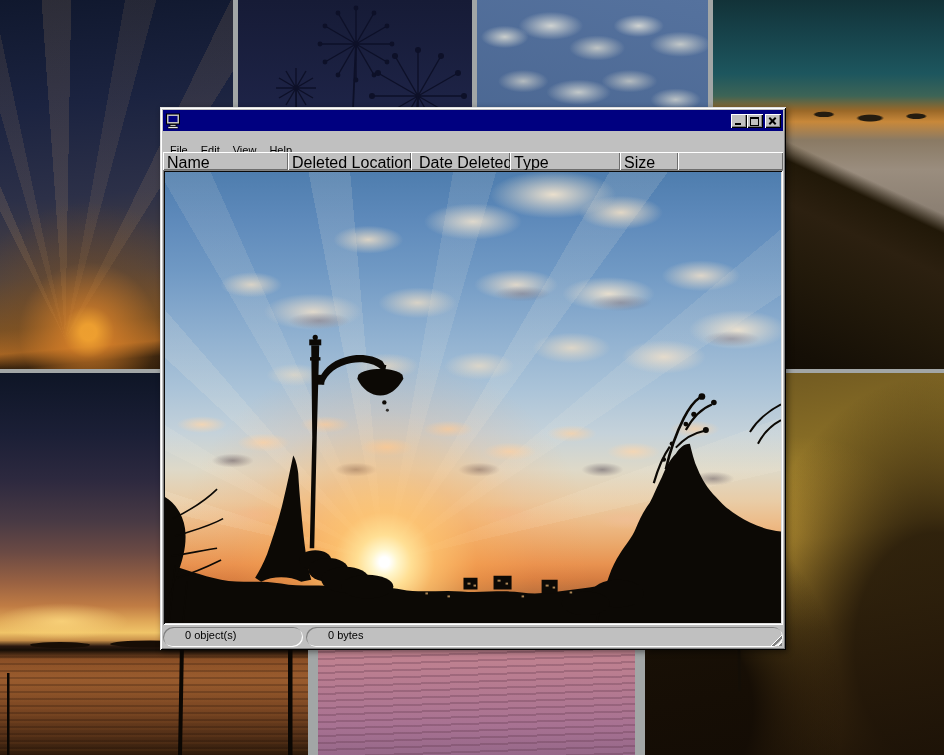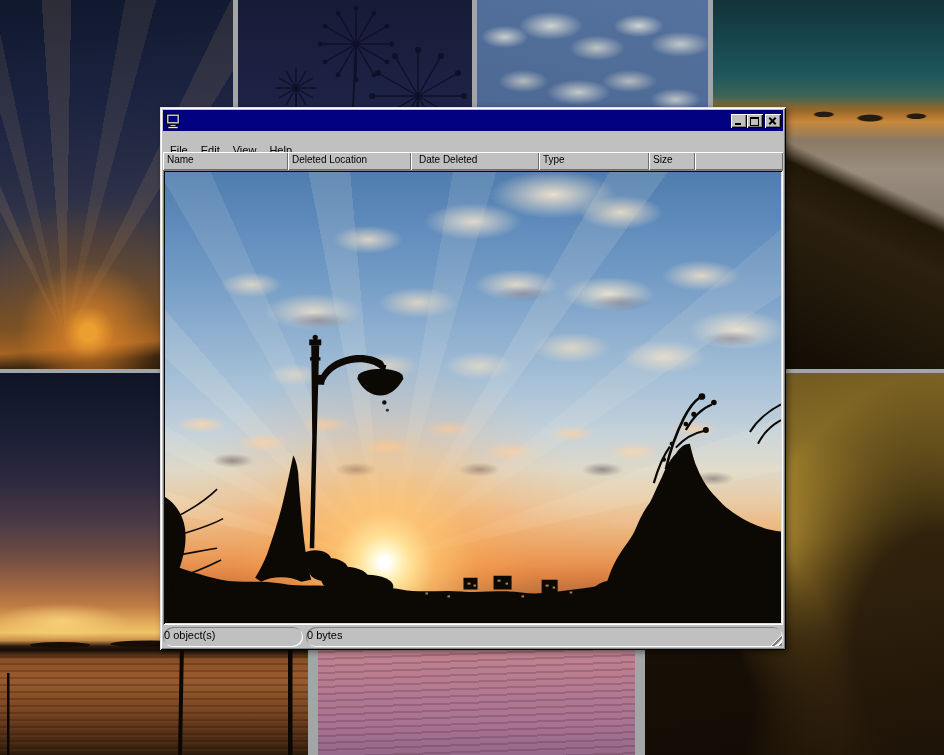--- a/index.html
+++ b/index.html
@@ -74,28 +74,28 @@
   .tb-btn.close{margin-left:2px;}
   .g-min{position:absolute;left:4px;bottom:3px;width:6px;height:2px;background:#000;}
   .g-max{position:absolute;left:3px;top:3px;width:7px;height:6px;border:1px solid #000;border-top-width:2px;}
   .g-x1,.g-x2{position:absolute;left:3px;top:6px;width:9px;height:2px;background:#000;}
   .g-x1{transform:rotate(45deg);} .g-x2{transform:rotate(-45deg);}
 
   .menubar{height:21px;flex:none;display:flex;align-items:center;font-size:11px;color:#000;padding-left:1px;}
   .menu-item{padding:19px 7px 3px 6px;}
   .u{text-decoration:underline;}
 
-  .headers{height:18px;flex:none;display:flex;font-size:10px;color:#000;}
+  .headers{height:18px;flex:none;display:flex;font-size:16px;color:#000;}
   .hcell{box-sizing:border-box;background:#c0c0c0;padding:2px 4px;white-space:nowrap;overflow:hidden;
     box-shadow: inset 1px 1px 0 #fff, inset -1px -1px 0 #6e6e6e;}
   .hcell:nth-child(1){width:125px;}
   .hcell:nth-child(2){width:123px;}
-  .hcell:nth-child(3){width:128px;padding-left:8px;}
+  .hcell:nth-child(3){width:99px;padding-left:8px;}
   .hcell:nth-child(4){width:110px;}
-  .hcell:nth-child(5){width:46px;text-align:center;padding-right:24px;}
+  .hcell:nth-child(5){width:58px;text-align:center;padding-right:24px;}
   .hcell:nth-child(6){flex:1;}
 
   .client{flex:1;min-height:0;background:#000;padding:2px;
     box-shadow: inset 1px 1px 0 #808080, inset -1px -1px 0 #fff,
                 inset 2px 2px 0 #0a0a0a, inset -2px -2px 0 #dfdfdf;}
   .photo{width:100%;height:100%;position:relative;overflow:hidden;background:#4e7dae;}
   .photo .layer{position:absolute;inset:0;}
   .sky{background:linear-gradient(180deg,#4e7dae 0%,#5d89ba 10%,#7099c4 22%,#8fb0d0 36%,
     #aac3d8 48%,#c5d2da 58%,#ded9c8 66%,#e9cca6 73%,#edbb87 78%,#eaa668 83%,#e89250 87%,
     #d87f42 90%,#b06a3a 94%,#7a4a2a 100%);}
@@ -146,21 +146,21 @@
     radial-gradient(ellipse 30px 10px at 71% 66%, rgba(74,64,78,.5), rgba(0,0,0,0) 70%),
     radial-gradient(ellipse 30px 10px at 89% 68%, rgba(74,64,78,.45), rgba(0,0,0,0) 70%),
     radial-gradient(ellipse 44px 14px at 15% 76%, rgba(240,190,150,.8), rgba(0,0,0,0) 70%),
     radial-gradient(ellipse 46px 14px at 35% 77%, rgba(240,190,150,.8), rgba(0,0,0,0) 70%),
     radial-gradient(ellipse 44px 14px at 55% 76%, rgba(240,190,150,.75), rgba(0,0,0,0) 70%),
     radial-gradient(ellipse 46px 14px at 75% 77%, rgba(240,190,150,.8), rgba(0,0,0,0) 70%),
     radial-gradient(ellipse 40px 13px at 92% 78%, rgba(240,190,150,.75), rgba(0,0,0,0) 70%);}
   .photo svg.sil{position:absolute;inset:0;width:100%;height:100%;}
 
   .statusbar{height:20px;flex:none;display:flex;gap:3px;padding-top:2px;font-size:11px;color:#000;position:relative;}
-  .spanel{box-sizing:border-box;padding:2px 1px;white-space:nowrap;overflow:hidden;
+  .spanel{box-sizing:border-box;padding:2px 22px;white-space:nowrap;overflow:hidden;
     box-shadow: inset 1px 1px 0 #808080, inset -1px -1px 0 #fff; border-radius: 10px;}
   .spanel.objects{width:140px;}
   .spanel.bytes{flex:1;}
   .resize-grip{position:absolute;right:1px;bottom:1px;width:13px;height:13px;
     background:repeating-linear-gradient(135deg, #fff 0 1px, #808080 1px 3px, rgba(0,0,0,0) 3px 5px);
     clip-path:polygon(100% 0,100% 100%,0 100%);}
 </style>
 </head>
 <body>
 

